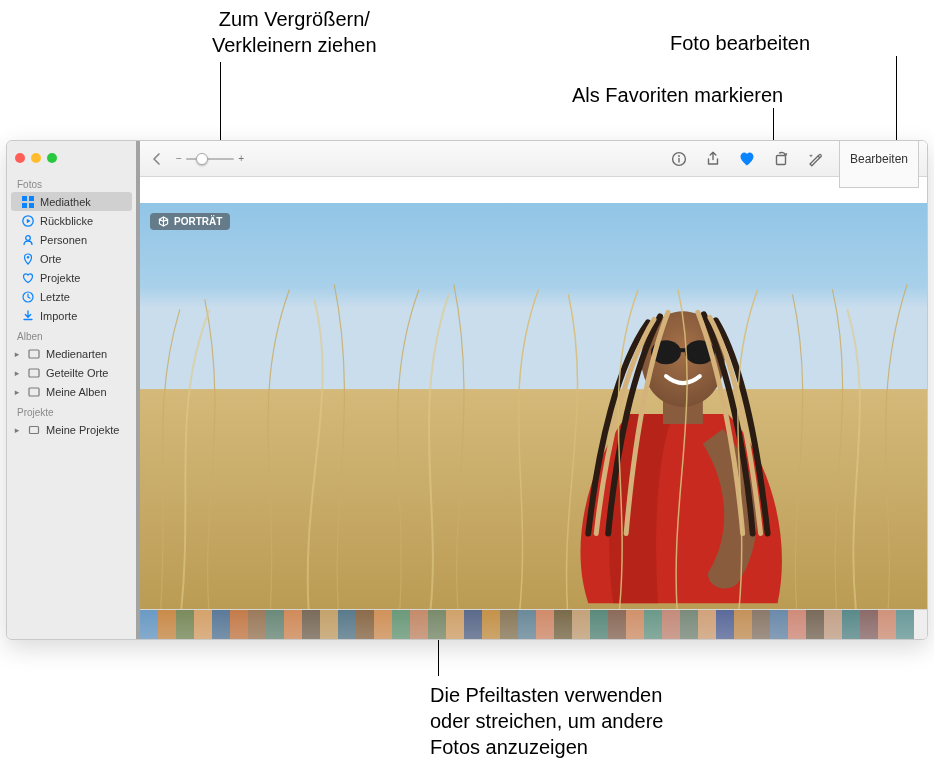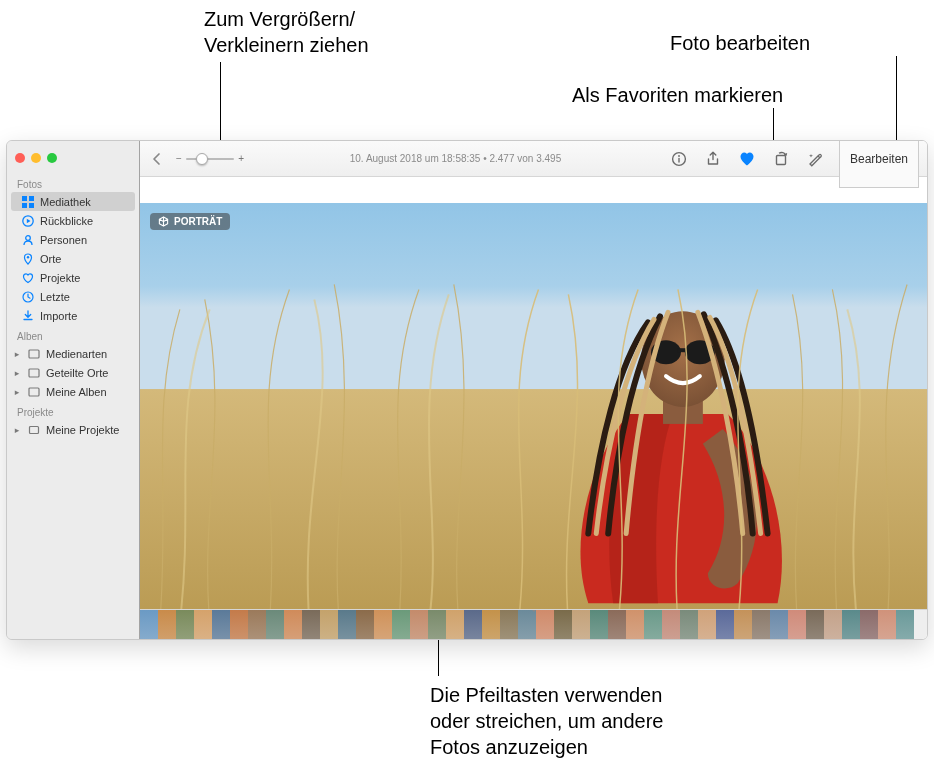--- a/index.html
+++ b/index.html
@@ -30,21 +30,21 @@
     border: 1px solid #c9c9c9;
     border-radius: 6px;
     background: #f2f2f2;
     box-shadow: 0 8px 24px rgba(0,0,0,0.15);
     display: flex;
     overflow: hidden;
   }
   .sidebar {
     width: 133px;
     background: #ececec;
-    border-right: 1px solid #a3a3a3;
+    border-right: 4px solid #a3a3a3;
     padding-top: 8px;
     font-size: 11px;
     color: #333;
   }
   .traffic-lights {
     display: flex;
     gap: 6px;
     padding: 4px 8px 10px 8px;
   }
   .traffic-lights span {
@@ -203,21 +203,21 @@
     width: 0; height: 0;
     border-left: 5px solid transparent;
     border-right: 5px solid transparent;
     border-top: 5px solid #888;
   }
   svg { display: block; }
 </style>
 </head>
 <body>
 
-<div class="callout" style="left:204px; top:6px; white-space:pre;">Zum Vergrößern/
+<div class="callout" style="left:212px; top:6px; white-space:pre;text-align:center;">Zum Vergrößern/
 Verkleinern ziehen</div>
 <div class="callout" style="left:572px; top:82px;">Als Favoriten markieren</div>
 <div class="callout" style="left:670px; top:30px;">Foto bearbeiten</div>
 <div class="callout" style="left:430px; top:682px; white-space:pre;">Die Pfeiltasten verwenden
 oder streichen, um andere
 Fotos anzuzeigen</div>
 
 <div class="callout-line" style="left:220px; top:62px; width:1px; height:84px;"></div>
 <div class="callout-line" style="left:773px; top:108px; width:1px; height:38px;"></div>
 <div class="callout-line" style="left:896px; top:56px; width:1px; height:88px;"></div>
@@ -350,21 +350,20 @@
       <div class="zoom-slider">
         <span class="zoom-minus">−</span>
         <div class="zoom-track">
             <div class="zoom-thumb"></div>
           </div>
         <span class="zoom-plus">+</span>
       </div>
 
       <div class="tb-spacer"></div>
       <div class="title-block">
-        <div class="title-sub">10. August 2018 um 18:58:35   •   2.477 von 3.495</div>
       </div>
       <div class="tb-spacer"></div>
 
       <div class="tb-btn">
         <svg width="16" height="16" viewBox="0 0 16 16">
             <circle cx="8" cy="8" r="6.4" fill="none" stroke="currentColor" stroke-width="1.4"></circle>
             <circle cx="8" cy="5" r="0.9" fill="currentColor"></circle>
             <rect x="7.3" y="6.8" width="1.4" height="5" rx="0.7" fill="currentColor"></rect>
           </svg>
       </div>

